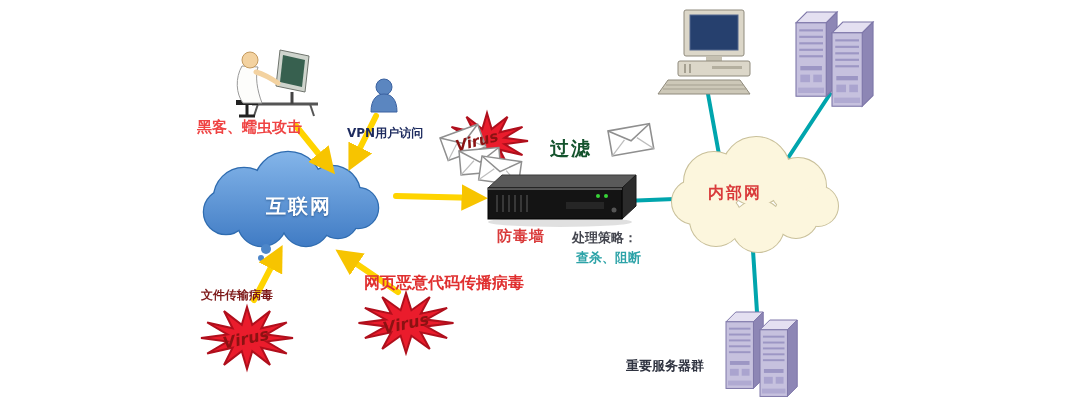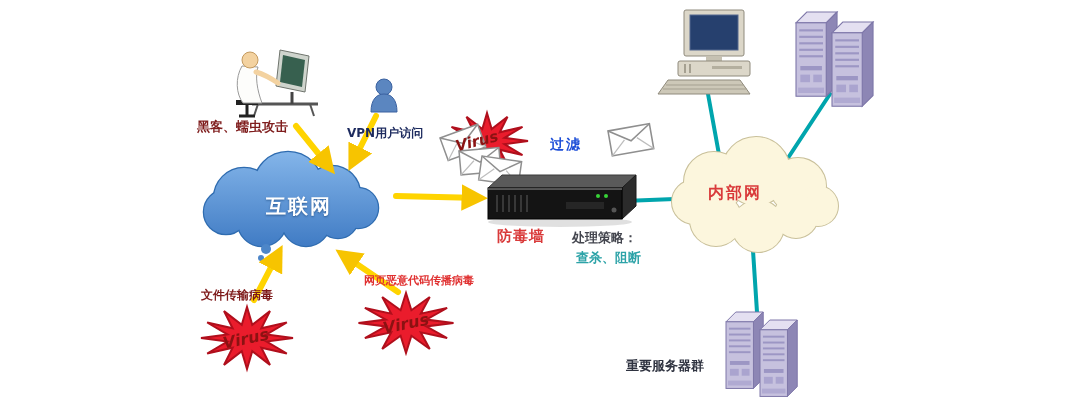--- a/index.html
+++ b/index.html
@@ -11,30 +11,30 @@
     font-family:"DejaVu Sans", sans-serif;
   }
   .stage svg{position:absolute;left:0;top:0;}
   .lbl{
     position:absolute;
     font-weight:bold;
     white-space:nowrap;
     font-family:"DejaVu Sans", sans-serif;
     pointer-events:none;
   }
-  .lbl-hacker   {left:197px;top:118px;font-size:13px;color:#7f1d1d;}
+  .lbl-hacker   {left:197px;top:118px;font-size:15px;color:#ef4444;}
   .lbl-vpn      {left:347px;top:118px;font-size:12px;color:#1c2a5e;margin-top:7px;}
   .lbl-internet {left:266px;top:193px;font-size:20px;color:#ffffff;letter-spacing:2px;text-shadow:0 1px 2px rgba(20,60,110,.6);}
-  .lbl-filter   {left:550px;top:136px;font-size:14px;color:#1d4ed8;letter-spacing:2px;}
+  .lbl-filter   {left:550px;top:136px;font-size:19px;color:#14532d;letter-spacing:2px;}
   .lbl-firewall {left:497px;top:227px;font-size:15px;color:#d93a3a;letter-spacing:1px;text-align:center;}
   .lbl-strategy1{left:572px;top:229px;font-size:13px;color:#44464f;}
   .lbl-strategy2{left:576px;top:249px;font-size:13px;color:#2da3a8;}
   .lbl-intranet {left:708px;top:183px;font-size:16px;color:#d93a3a;letter-spacing:2px;}
   .lbl-filevirus{left:201px;top:287px;font-size:12px;color:#7e1a1a;}
-  .lbl-webvirus {left:364px;top:273px;font-size:11px;color:#e03030;}
+  .lbl-webvirus {left:364px;top:273px;font-size:16px;color:#e03030;}
   .lbl-servers  {left:626px;top:357px;font-size:13px;color:#2f3340;}
 </style>
 </head>
 <body>
 
 <div class="stage">
 
   <svg width="1080" height="408" viewBox="0 0 1080 408">
     <defs>
       <linearGradient id="gBlue" gradientUnits="userSpaceOnUse" x1="0" y1="150" x2="0" y2="252">

